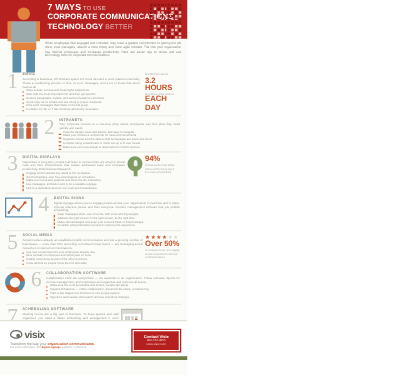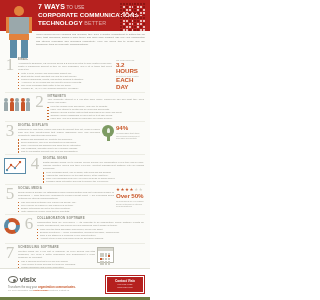--- a/index.html
+++ b/index.html
@@ -95,21 +95,21 @@
 
   
   .people { display:flex; gap:1.6px; align-items:flex-end; padding-top:2px; }
   .pp { width:4px; position:relative; }
   .pp-h { width:4px; height:4px; border-radius:50%; }
   .pp-b { width:4px; height:9px; margin-top:.6px; border-radius:1px 1px 0 0; }
 
   .divider { height:1px; background:#ececE4; margin:0 5px; }
 
   
-  .footer { position:absolute; left:0; bottom:0; width:150px; height:32px;
+  .footer { position:absolute; left:0; bottom:12px; width:150px; height:32px;
             background:#ffffff; border-top:1px solid #e2e2d8; }
   .foot-accent { position:absolute; left:0; bottom:0; width:150px; height:3px; background:#6e7f45; }
   .logo { position:absolute; left:8px; top:6px; display:flex; align-items:center; }
   .logo-mark { width:10px; height:7px; border-radius:50%; border:1px solid #6b6b62; position:relative; margin-right:1.5px; }
   .logo-mark:after { content:""; position:absolute; left:3.5px; top:2px; width:3px; height:3px; border-radius:50%; background:#6b6b62; }
   .logo-txt { font-size:8px; font-weight:bold; color:#5c5c55; letter-spacing:-.3px; }
   .tagline { position:absolute; left:8px; top:16px; font-size:2.8px; color:#7d7d74; }
   .tagline b { color:#c9572a; }
   .subline { position:absolute; left:8px; top:20px; font-size:2.2px; color:#a5a59c; }
   .subline b { color:#c9572a; }

